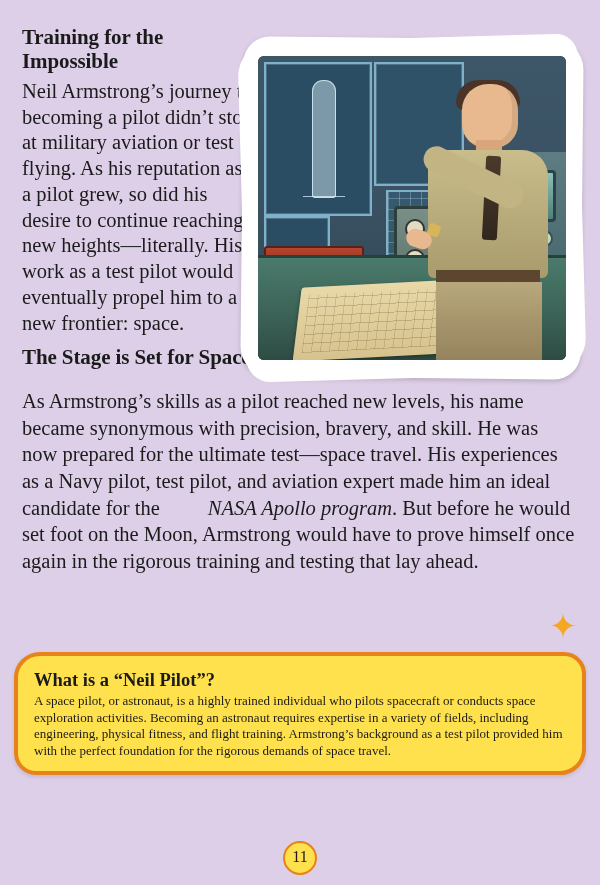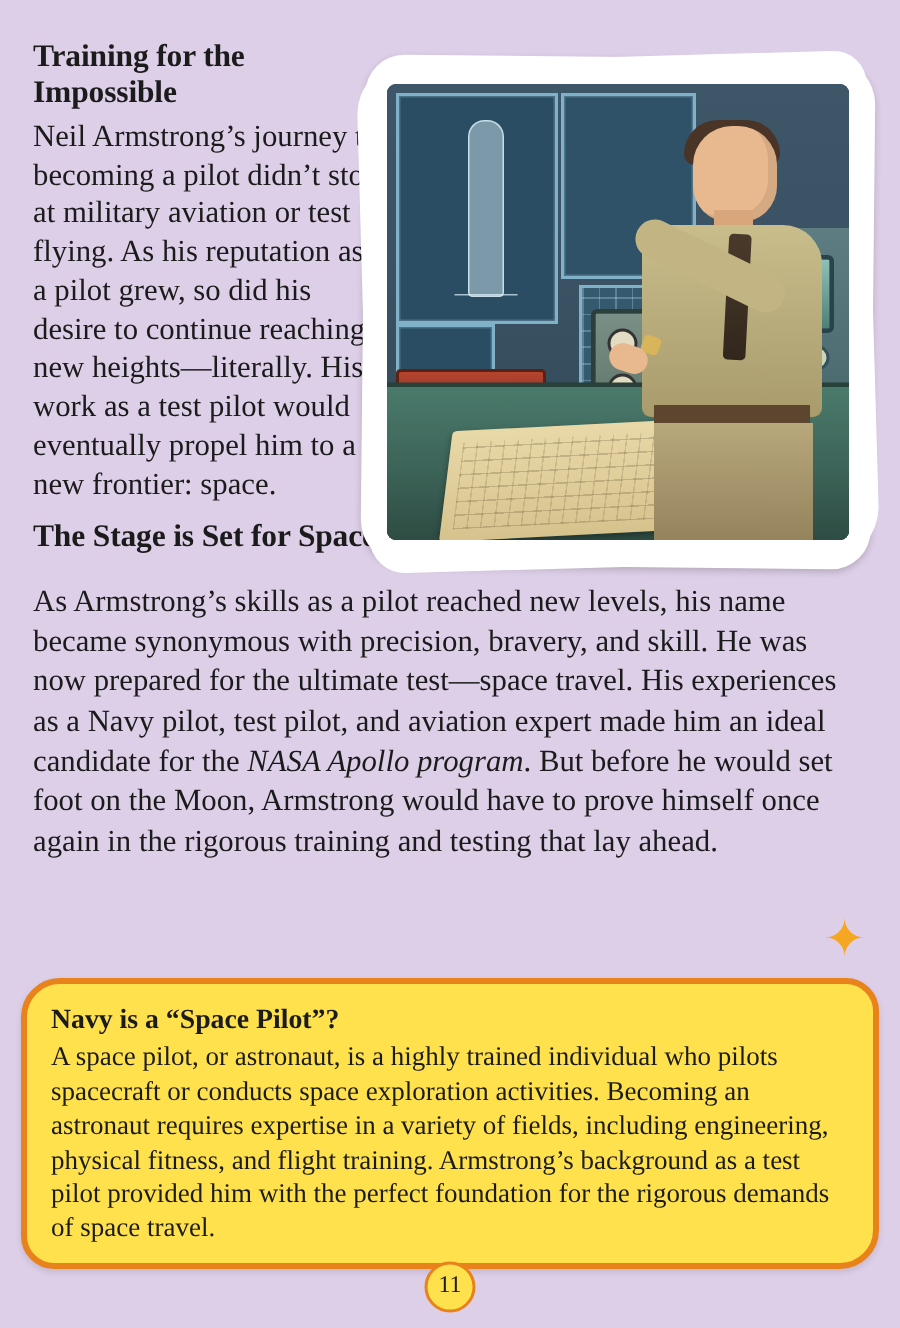--- a/index.html
+++ b/index.html
@@ -237,21 +237,21 @@
 
   
   .clear { clear: both; }
   .lower-text {
     margin-top: 6px;
   }
   .lower-text p.body-text {
     font-size: 20.5px;
     line-height: 1.30;
   }
-  em.italic-title { font-style: italic; }
+  em.italic-title { font-style: italic; margin-left: 43px; }
 
   
   .star {
     position: absolute;
     right: 22px;
     top: 612px;
     width: 30px;
     height: 30px;
     color: #f5a623;
     font-size: 34px;
@@ -273,21 +273,21 @@
     box-shadow: 0 2px 4px rgba(0,0,0,.12);
   }
   .callout h3 {
     margin: 0 0 2px 0;
     font-size: 18.5px;
     font-weight: bold;
     font-family: "Liberation Serif", serif;
   }
   .callout p {
     margin: 0;
-    font-size: 18px;
+    font-size: 13px;
     line-height: 1.27;
   }
 
   
   .page-number {
     position: absolute;
     left: 50%;
     transform: translateX(-50%);
     bottom: 10px;
     width: 30px;
@@ -375,19 +375,19 @@
     <div class="clear"></div>
   </div>
 
   <div class="lower-text">
     <p class="body-text"><span>As Armstrong’s skills as a pilot reached new levels, his name became synonymous with precision, bravery, and skill. He was now prepared for the ultimate test—space travel. His experiences as a Navy pilot, test pilot, and aviation expert made him an ideal candidate for the </span><em class="italic-title">NASA Apollo program</em><span>. But before he would set foot on the Moon, Armstrong would have to prove himself once again in the rigorous training and testing that lay ahead.</span></p>
   </div>
 
   <div class="star">✦</div>
 
   <div class="callout">
-    <h3>Navy is a “Space Pilot”?</h3>
+    <h3>What is a “Neil Pilot”?</h3>
     <p>A space pilot, or astronaut, is a highly trained individual who pilots spacecraft or conducts space exploration activities. Becoming an astronaut requires expertise in a variety of fields, including engineering, physical fitness, and flight training. Armstrong’s background as a test pilot provided him with the perfect foundation for the rigorous demands of space travel.</p>
   </div>
 
   <div class="page-number">11</div>
 
 </div>
 
 </body></html>

